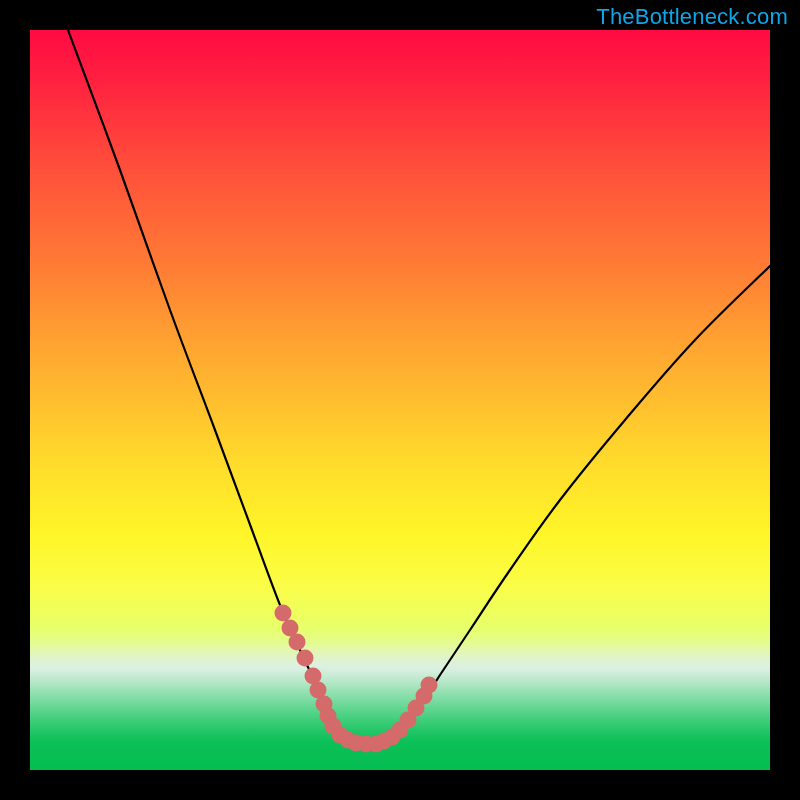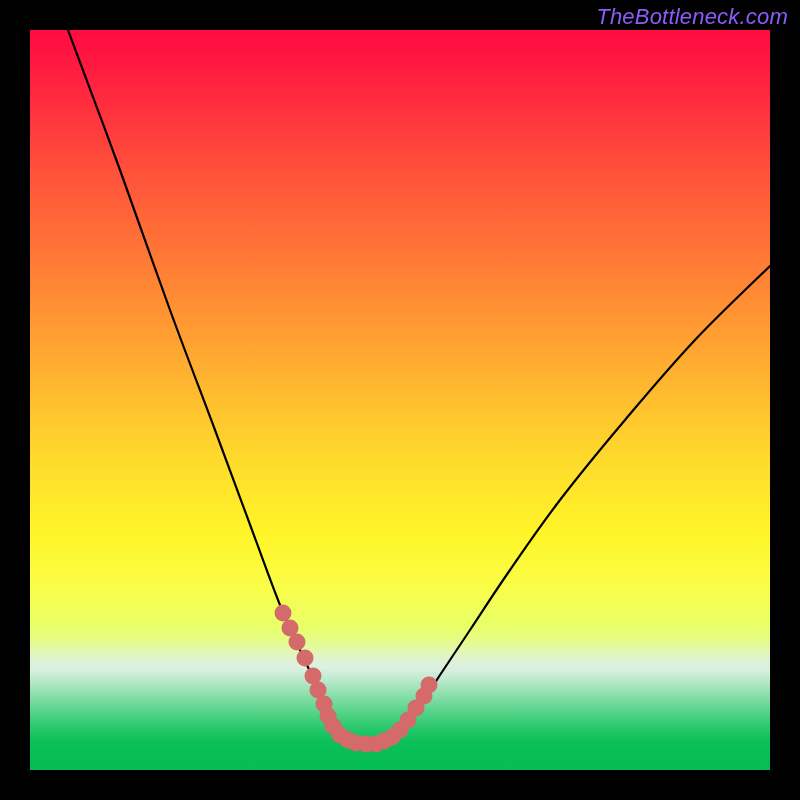--- a/index.html
+++ b/index.html
@@ -49,25 +49,24 @@
       #40ce7b 93.2%,
       #21c666 94.8%,
       #0cc057 96.2%,
       #04be51 100%
     );
   }
   .watermark {
     position: absolute;
     top: 4px;
     right: 12px;
-    color: #8b5cf6;
+    color: #0ea5e9;
     font-size: 22px;
     letter-spacing: 0.2px;
     user-select: none;
-    font-style: italic;
   }
   svg.curves {
     position: absolute;
     inset: 0;
   }
 </style>
 </head>
 <body>
 
 <div class="frame">

